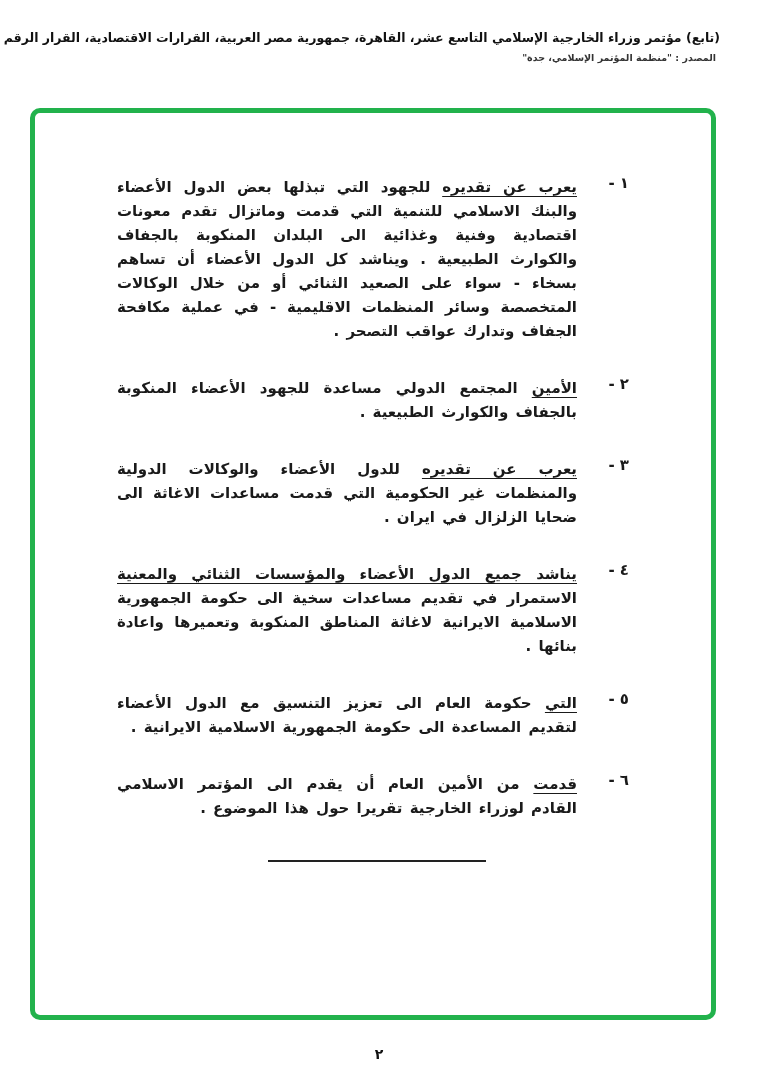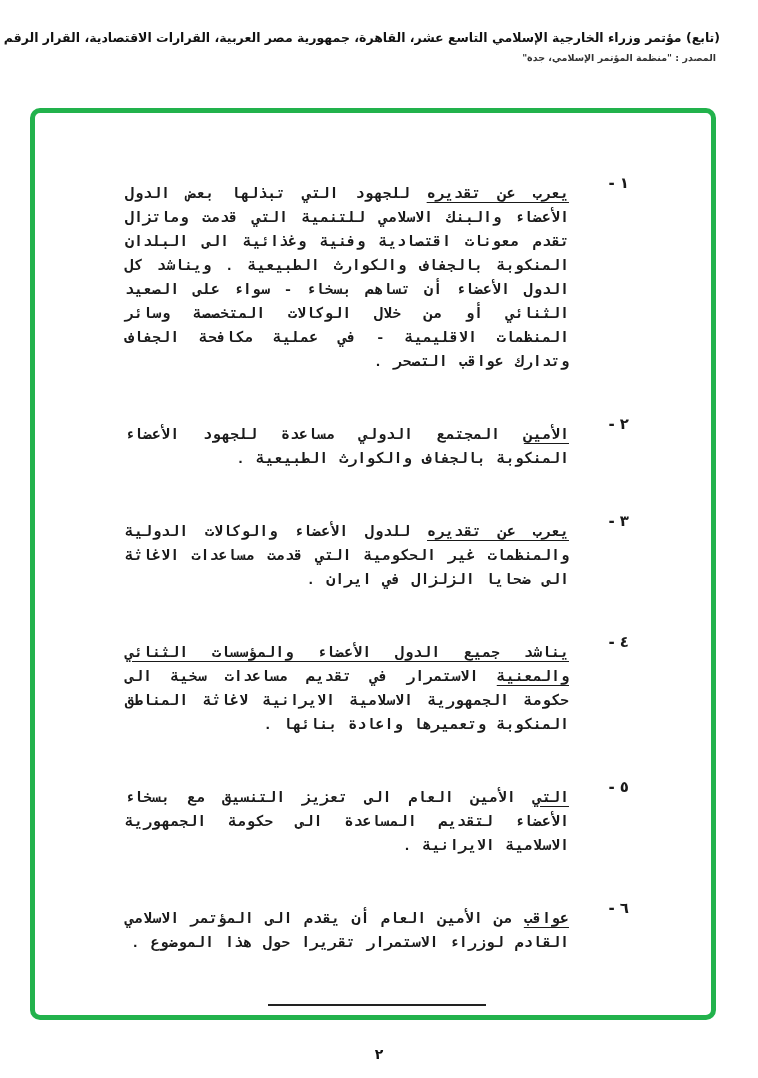--- a/index.html
+++ b/index.html
@@ -56,26 +56,25 @@
     margin-bottom: 25px;
     font-weight: bold;
   }
   .num {
     flex: 0 0 32px;
     font-size: 15px;
     line-height: 24px;
     white-space: nowrap;
   }
   .text {
-    margin: 12px;
+    margin: 4px;
     font-size: 15px;
     line-height: 24px;
     text-align: justify;
     word-spacing: 2px;
-    font-family: Liberation Mono, monospace;
   }
   .lead {
     text-decoration: underline;
     text-underline-offset: 4px;
   }
   .end-rule {
     width: 218px;
     height: 2px;
     background: #222222;
     margin: 36px auto 0 auto;
@@ -134,29 +133,29 @@
         <p class="text">
           <span class="lead">يناشد جميع الدول الأعضاء والمؤسسات الثنائي والمعنية</span>
           <span>الاستمرار في تقديم مساعدات سخية الى حكومة الجمهورية الاسلامية الايرانية لاغاثة المناطق المنكوبة وتعميرها واعادة بنائها .</span>
         </p>
       </div>
 
       <div class="item">
         <span class="num">٥ -</span>
         <p class="text">
           <span class="lead">التي</span>
-          <span>الأمين العام الى تعزيز التنسيق مع بسخاء الأعضاء لتقديم المساعدة الى حكومة الجمهورية الاسلامية الايرانية .</span>
+          <span>حكومة العام الى تعزيز التنسيق مع الدول الأعضاء لتقديم المساعدة الى حكومة الجمهورية الاسلامية الايرانية .</span>
         </p>
       </div>
 
       <div class="item">
         <span class="num">٦ -</span>
         <p class="text">
-          <span class="lead">عواقب</span>
-          <span>من الأمين العام أن يقدم الى المؤتمر الاسلامي القادم لوزراء الاستمرار تقريرا حول هذا الموضوع .</span>
+          <span class="lead">قدمت</span>
+          <span>من الأمين العام أن يقدم الى المؤتمر الاسلامي القادم لوزراء الخارجية تقريرا حول هذا الموضوع .</span>
         </p>
       </div>
 
       <div class="end-rule"></div>
 
     </div>
   </div>
 
   <div class="page-number">٢</div>
 

